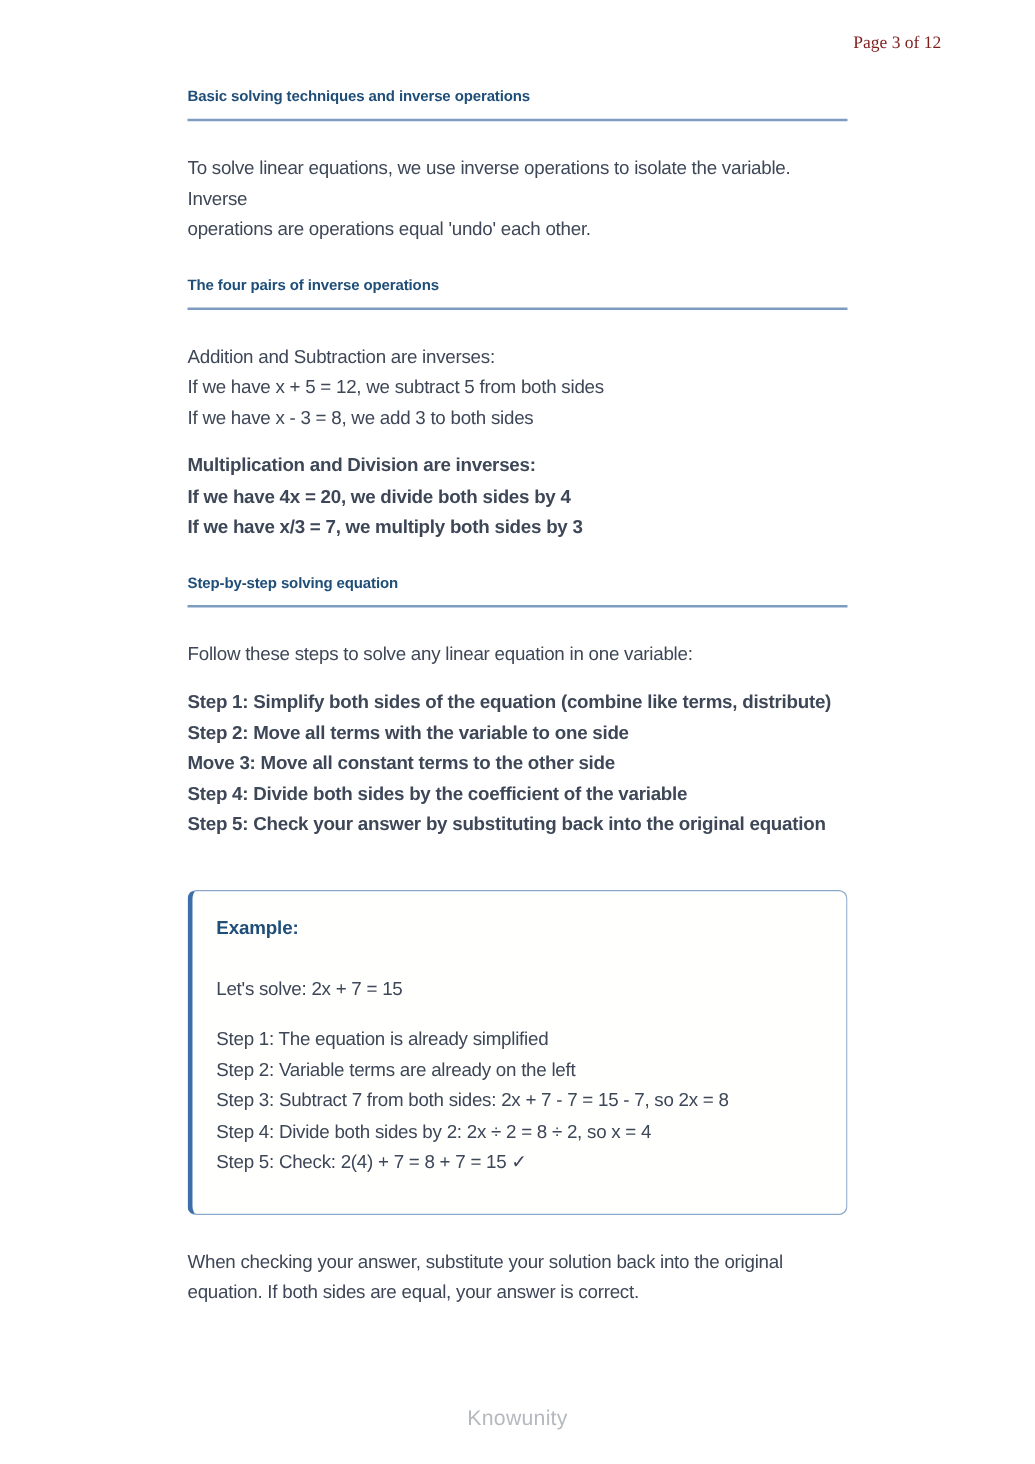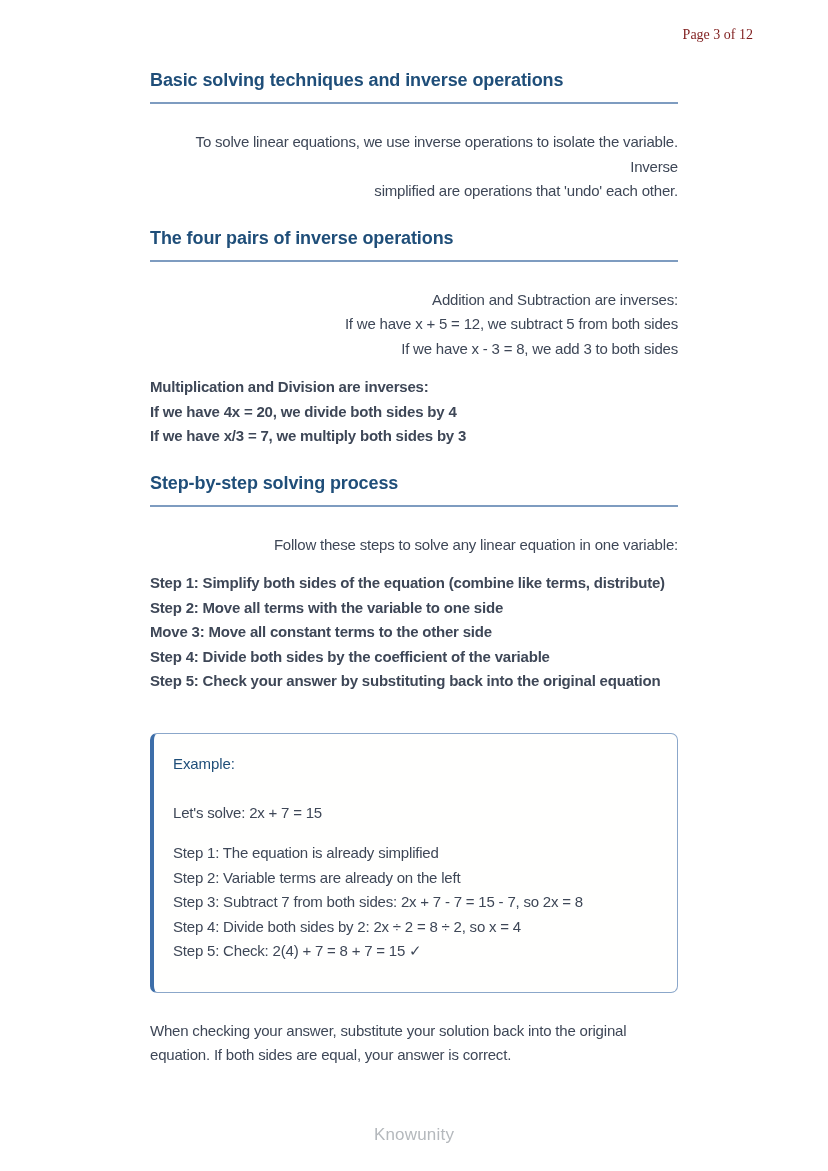--- a/index.html
+++ b/index.html
@@ -21,47 +21,47 @@
     color: #7f1d1d;
   }
   .content {
     position: absolute;
     left: 150px;
     top: 70px;
     width: 528px;
   }
   .section-title {
     margin: 0;
-    font-size: 18px;
+    font-size: 12px;
     font-weight: 700;
     color: #1f4e79;
     letter-spacing: -0.1px;
     padding-bottom: 11px;
     border-bottom: 2px solid #7e9cc0;
   }
   .section-title.mt { margin-top: 24px; }
   .line {
     font-size: 15px;
     line-height: 24.5px;
     color: #3e4757;
     letter-spacing: -0.2px;
   }
-  .block { margin-top: 26px; text-align: right; }
+  .block { margin-top: 26px; }
   .block-sm { margin-top: 14px; font-weight: bold; }
   .example-box {
     margin-top: 39px;
     border: 1px solid #8ba7ca;
     border-left: 4px solid #3d6ea9;
     border-radius: 7px;
     padding: 21px 24px 28px 19px;
     background: #fffffe;
   }
   .example-label {
     font-size: 15px;
-    font-weight: 400;
+    font-weight: 700;
     color: #1f4e79;
     letter-spacing: -0.1px;
   }
   .example-problem { margin-top: 29px; }
   .example-steps { margin-top: 16px; }
   .closing { margin-top: 26px; }
   .footer-brand {
     position: absolute;
     bottom: 26px;
     left: 0;
@@ -79,38 +79,38 @@
 <div class="page">
 
   <div class="page-indicator">Page 3 of 12</div>
 
   <div class="content">
 
     <h2 class="section-title">Basic solving techniques and inverse operations</h2>
 
     <div class="block">
       <div class="line">To solve linear equations, we use inverse operations to isolate the variable. Inverse</div>
-      <div class="line">simplified are operations that 'undo' each other.</div>
+      <div class="line">operations are operations equal 'undo' each other.</div>
     </div>
 
     <h2 class="section-title mt">The four pairs of inverse operations</h2>
 
     <div class="block">
       <div class="line">Addition and Subtraction are inverses:</div>
       <div class="line">If we have x + 5 = 12, we subtract 5 from both sides</div>
       <div class="line">If we have x - 3 = 8, we add 3 to both sides</div>
     </div>
 
     <div class="block-sm">
       <div class="line">Multiplication and Division are inverses:</div>
       <div class="line">If we have 4x = 20, we divide both sides by 4</div>
       <div class="line">If we have x/3 = 7, we multiply both sides by 3</div>
     </div>
 
-    <h2 class="section-title mt">Step-by-step solving process</h2>
+    <h2 class="section-title mt">Step-by-step solving equation</h2>
 
     <div class="block">
       <div class="line">Follow these steps to solve any linear equation in one variable:</div>
     </div>
 
     <div class="block-sm">
       <div class="line">Step 1: Simplify both sides of the equation (combine like terms, distribute)</div>
       <div class="line">Step 2: Move all terms with the variable to one side</div>
       <div class="line">Move 3: Move all constant terms to the other side</div>
       <div class="line">Step 4: Divide both sides by the coefficient of the variable</div>

